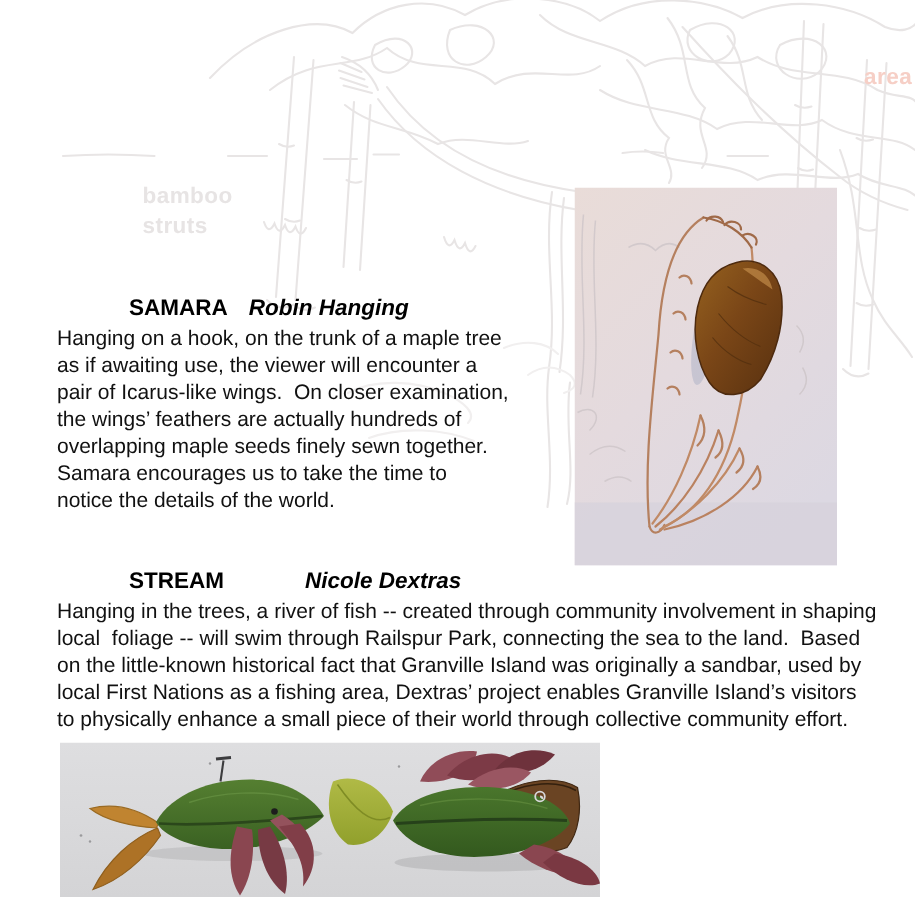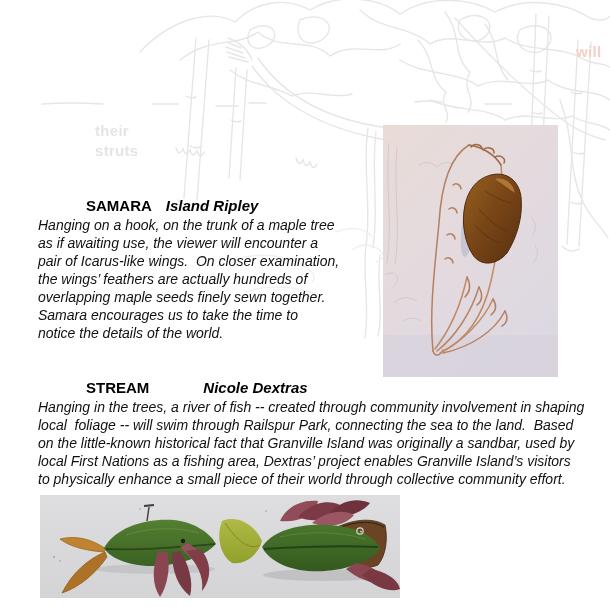--- a/index.html
+++ b/index.html
@@ -20,21 +20,21 @@
   
   .section{position:absolute;}
   .sec-samara{left:38px;top:197px;width:342px;}
   .sec-stream{left:38px;top:379px;width:575px;}
   .heading{font-size:15px;line-height:18px;font-weight:bold;color:#000;}
   .heading .title{font-style:normal;margin-left:48px;}
   .heading .artist{font-style:italic;}
   .sec-samara .artist{margin-left:14px;}
   .sec-stream .artist{margin-left:54px;}
   .body-text{
-    font-size:14px;line-height:18px;font-style:italic;color:#111;
+    font-size:14px;line-height:18px;color:#111;
     white-space:pre-wrap;margin-top:1px;
   }
   
   .photo{position:absolute;display:block;}
   .photo-wing{left:383px;top:125px;width:175px;height:252px;}
   .photo-fish{left:40px;top:495px;width:360px;height:103px;}
 </style>
 </head>
 <body>
 
@@ -119,27 +119,27 @@
   </g>
 
   <g stroke="#f1efef">
     <path d="M232,262 C250,252 278,254 296,262 C310,268 318,276 312,282"></path>
     <path d="M246,292 C268,284 296,286 316,294"></path>
     <path d="M336,232 C350,226 364,228 372,236"></path>
     <path d="M352,250 q14,-10 28,0 q8,8 -4,12"></path>
   </g>
 </svg>
 
-<div class="ghost-label ghost-bamboo">their
+<div class="ghost-label ghost-bamboo">bamboo
 struts</div>
-<div class="ghost-label ghost-harness">will</div>
+<div class="ghost-label ghost-harness">area</div>
 
 <div class="section sec-samara">
   <div class="heading">
-    <span class="title">SAMARA</span><span class="artist">Island Ripley</span>
+    <span class="title">SAMARA</span><span class="artist">Robin Hanging</span>
   </div>
   <div class="body-text">Hanging on a hook, on the trunk of a maple tree
 as if awaiting use, the viewer will encounter a
 pair of Icarus-like wings.  On closer examination,
 the wings’ feathers are actually hundreds of
 overlapping maple seeds finely sewn together.
 Samara encourages us to take the time to
 notice the details of the world.</div>
 </div>
 

